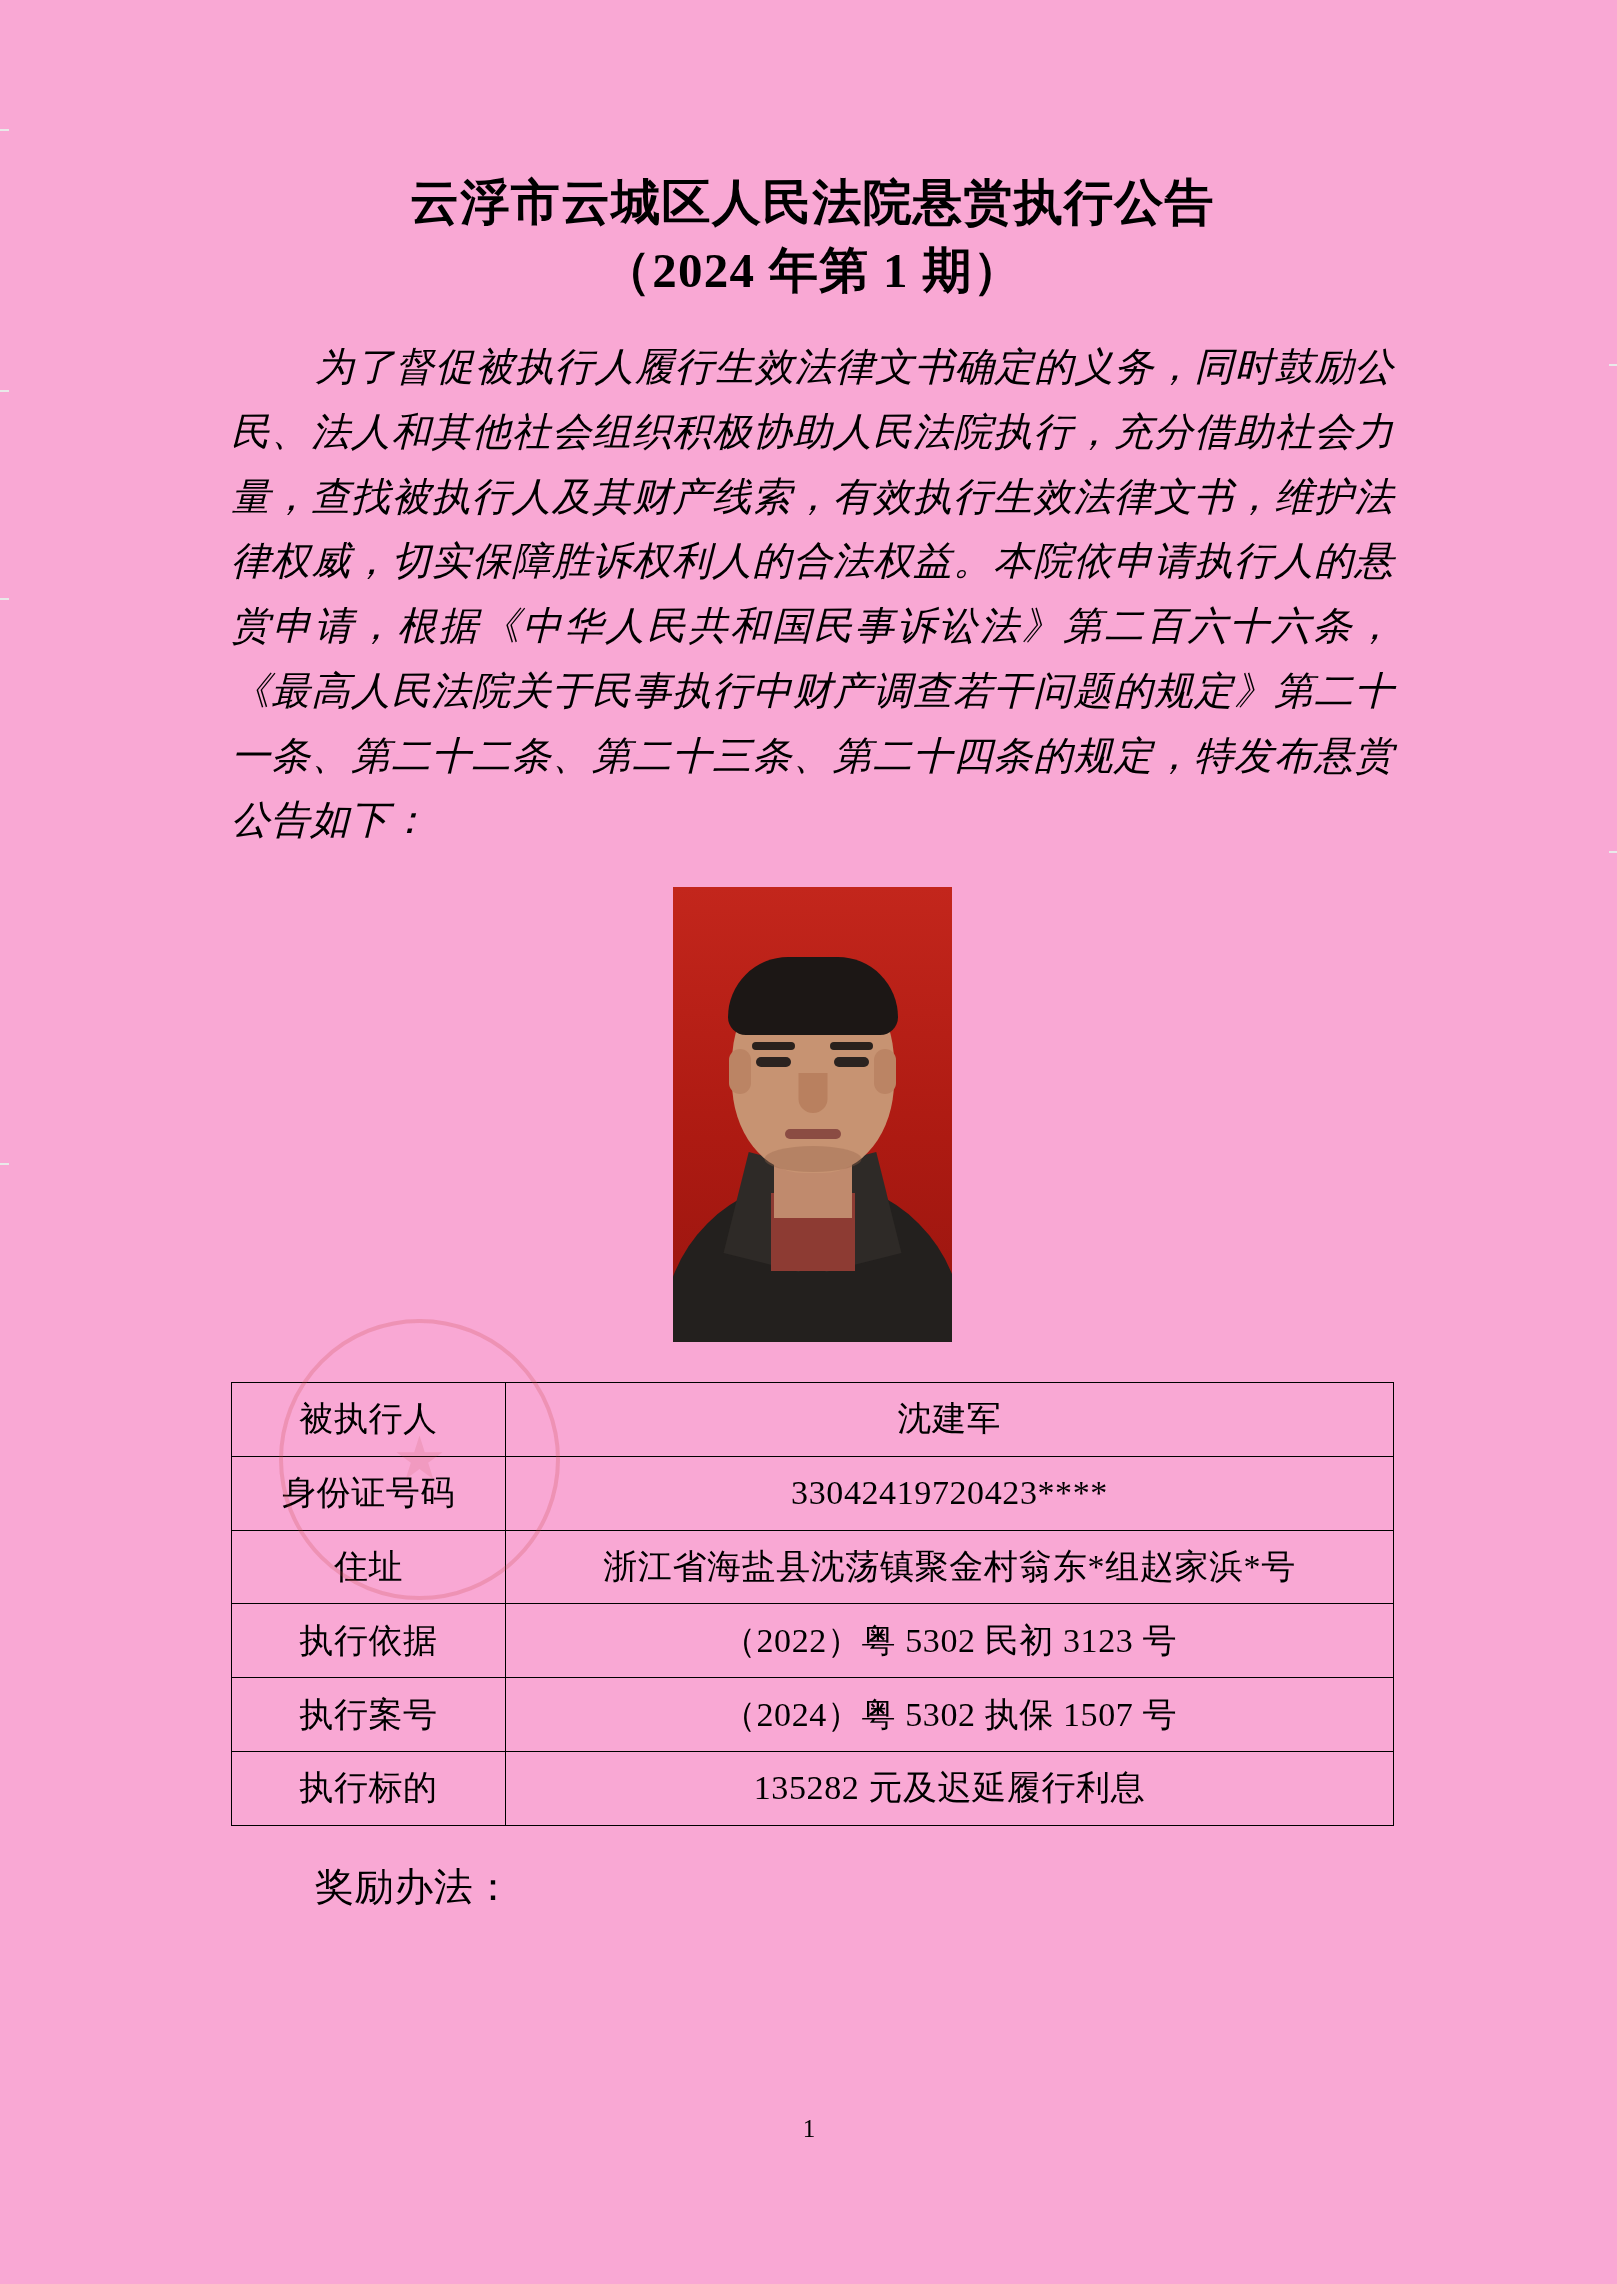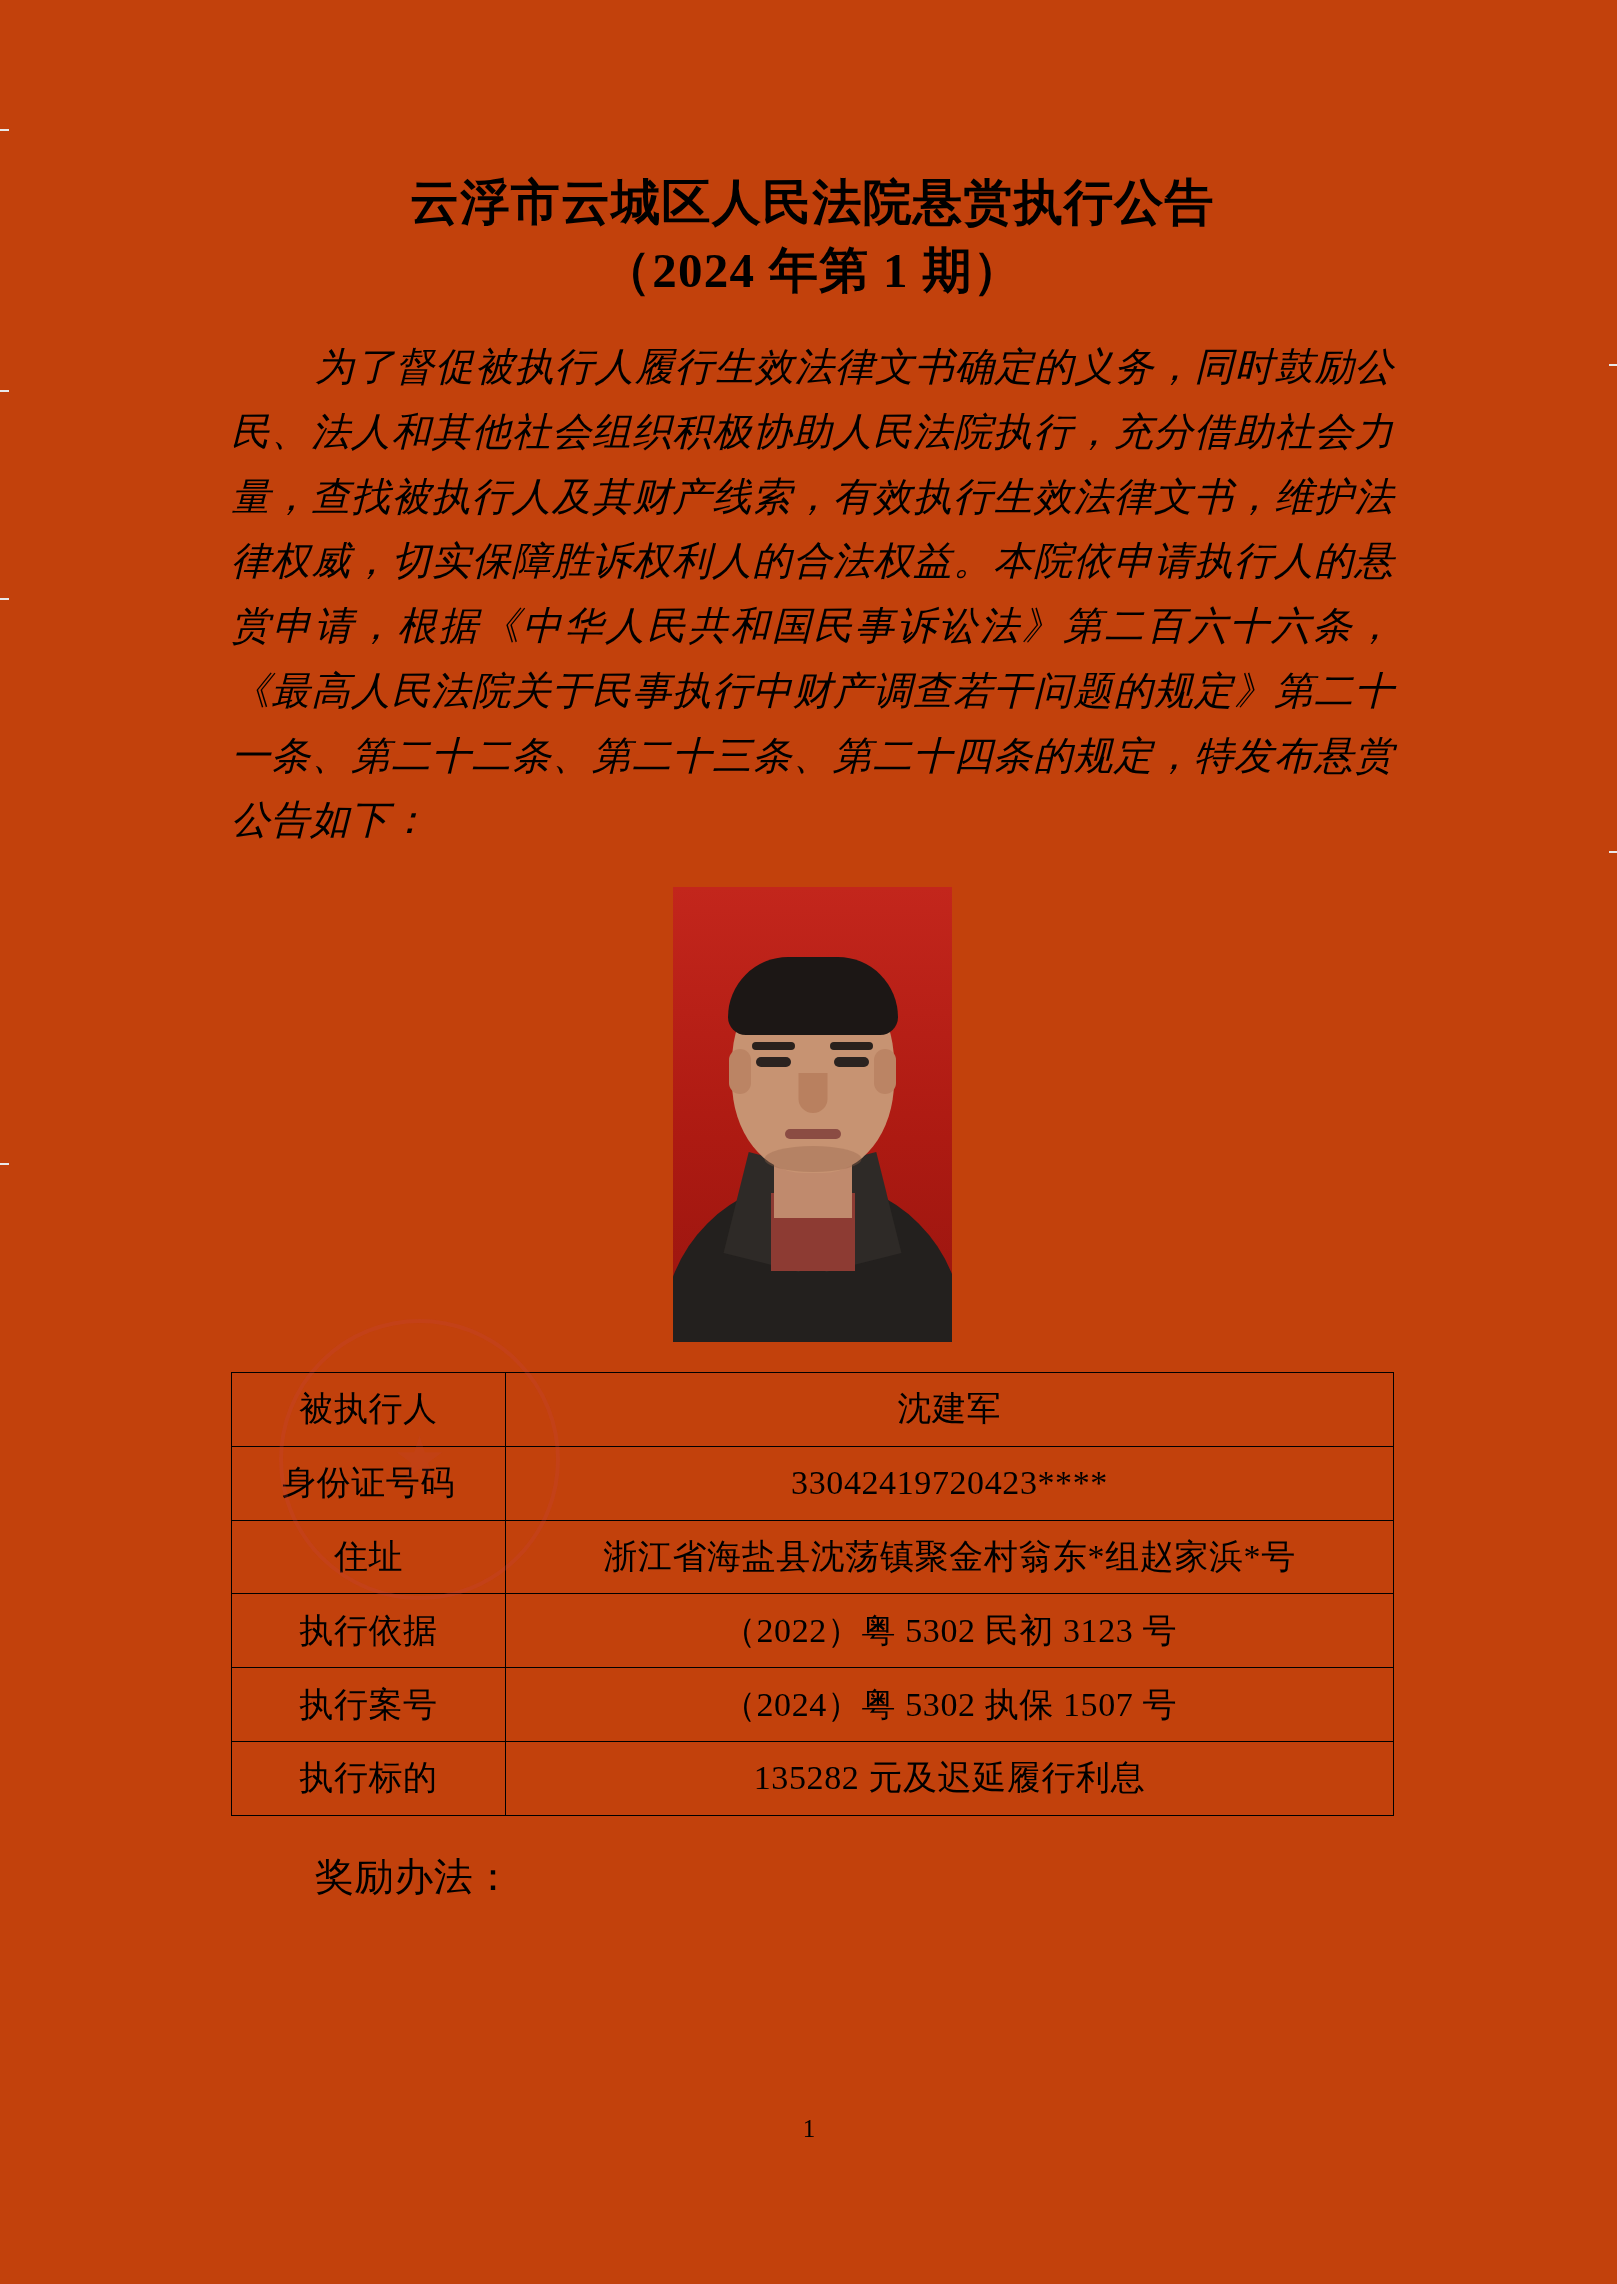--- a/index.html
+++ b/index.html
@@ -9,21 +9,21 @@
   }
   body {
     font-family: "Liberation Serif", "DejaVu Serif", serif;
     color: #000000;
   }
   .page {
     position: relative;
     width: 1618px;
     height: 2284px;
     margin: 0 auto;
-    background: #c2410c;
+    background: #f9a8d4;
     overflow: hidden;
     box-sizing: border-box;
   }
   .doc-body {
     position: absolute;
     left: 231px;
     top: 169px;
     width: 1163px;
   }
   .doc-title {
@@ -180,21 +180,21 @@
     position: absolute;
     left: 50%;
     top: 259px;
     transform: translateX(-50%);
     width: 97px;
     height: 26px;
     background: rgba(150,100,75,0.35);
     border-radius: 50%;
   }
   table.info {
-    margin-top: 30px;
+    margin-top: 40px;
     border-collapse: collapse;
     width: 100%;
     table-layout: fixed;
     padding-left: 30px;
   }
   table.info td {
     border: 1.3px solid #000000;
     font-size: 34px;
     padding: 14.3px 6.5px;
     text-align: center;

